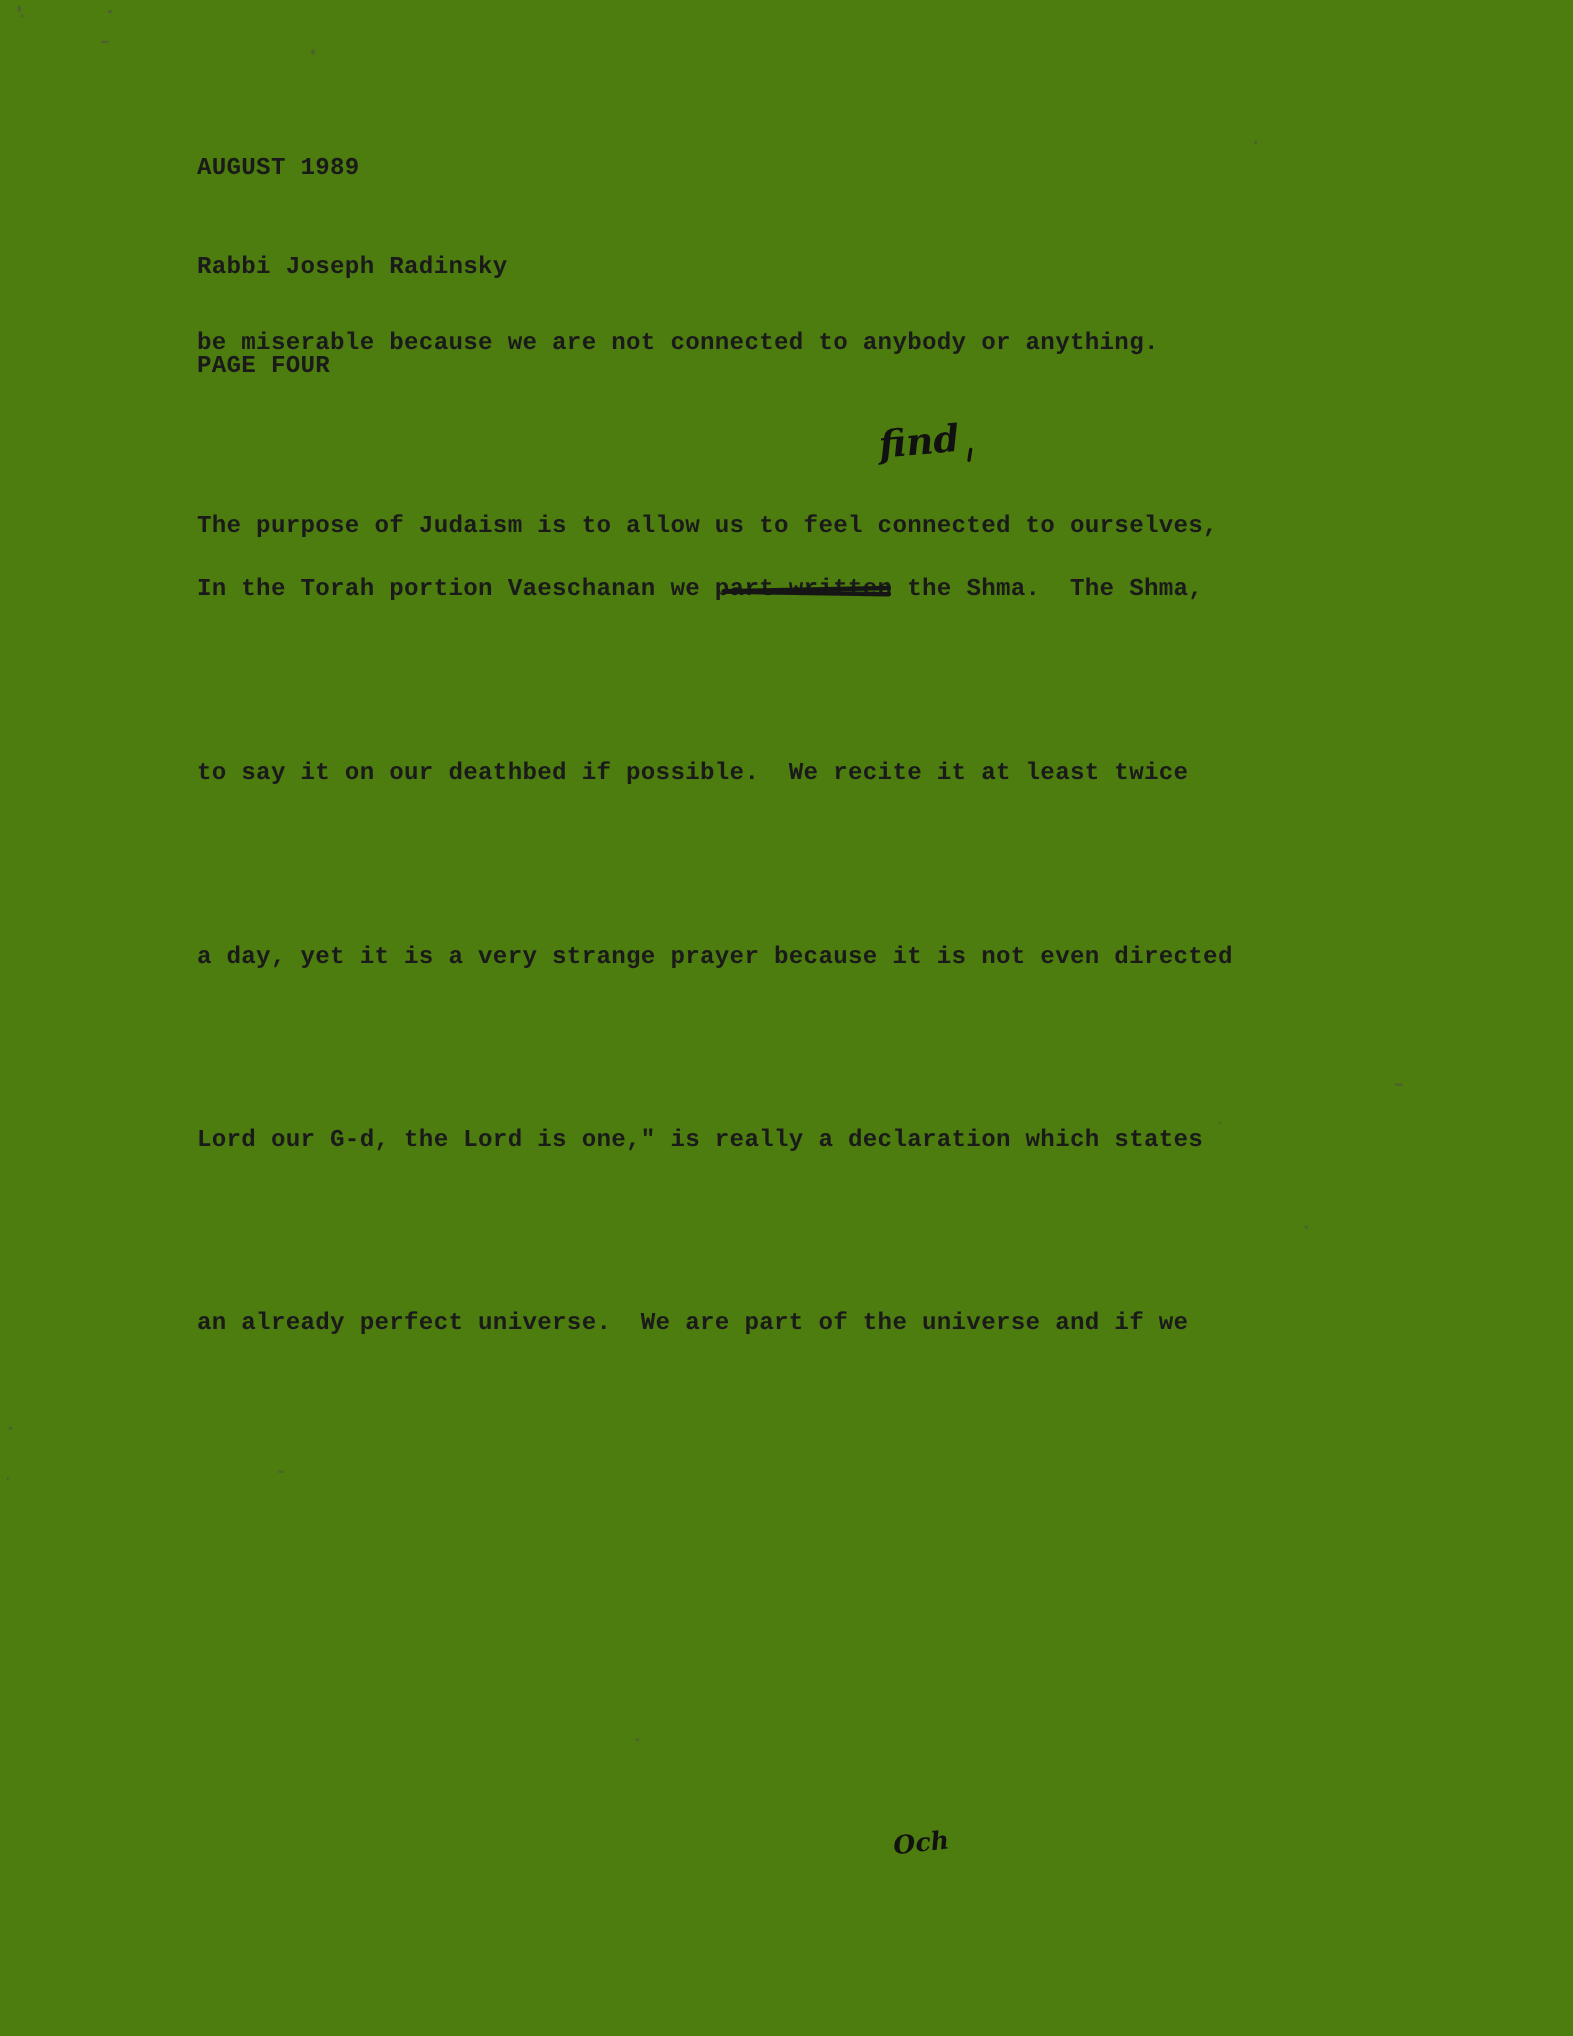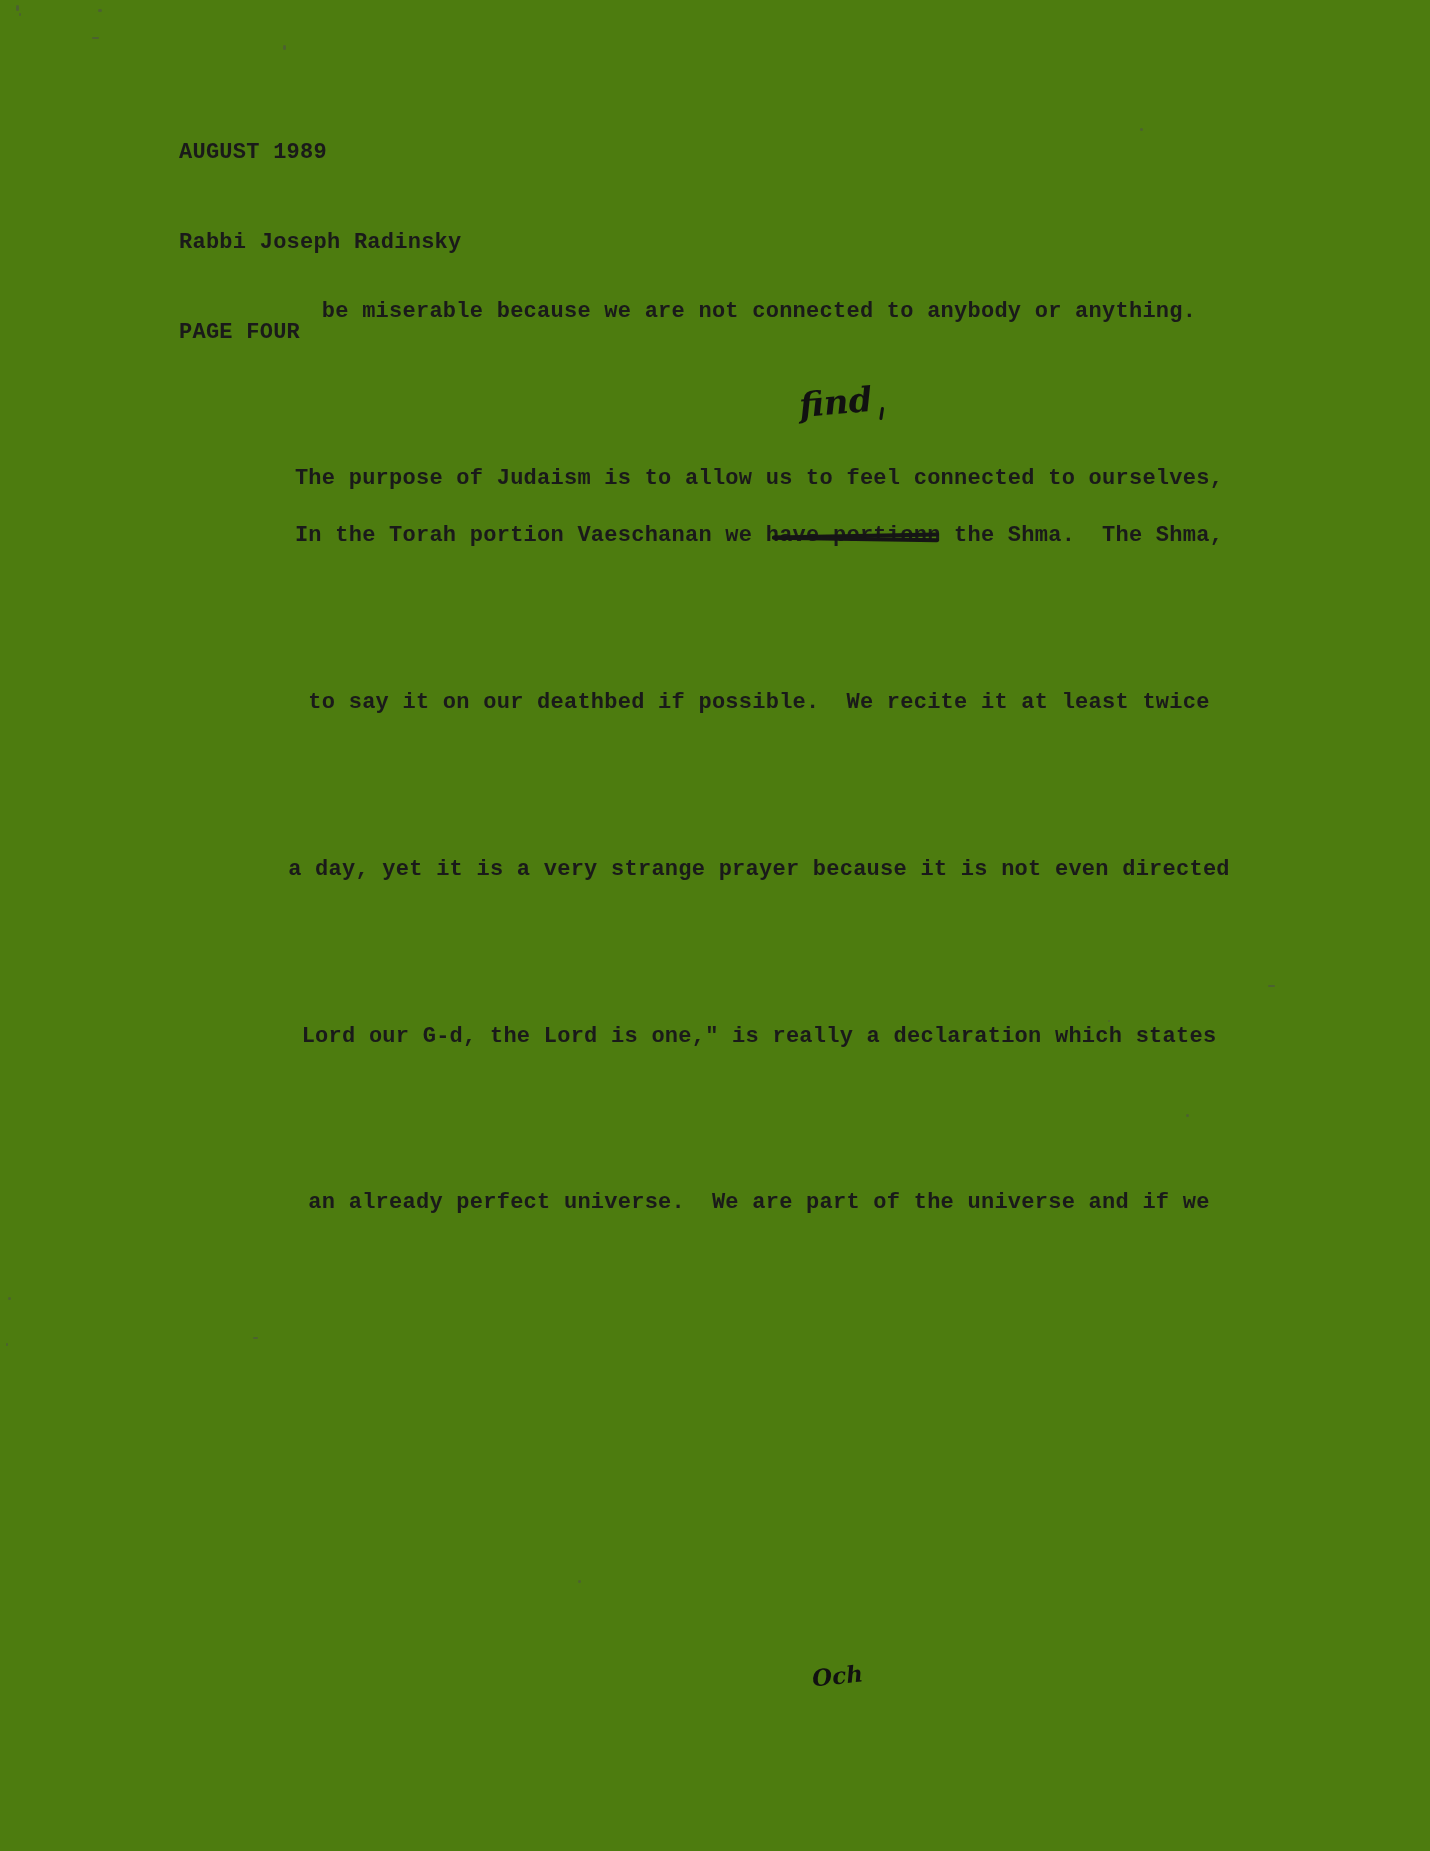--- a/index.html
+++ b/index.html
@@ -17,21 +17,21 @@
     letter-spacing:.25px;
     white-space:pre;
   }
   .header{
     position:absolute;left:179px;top:78px;
     line-height:30px;
   }
   .para{position:absolute;left:179px;width:1160px;line-height:55.6px;}
   .para1{top:173px;}
   .para2{top:397px;}
-  .line{height:55.6px;text-align:center;}
+  .line{height:55.6px;}
 
   
   .strike{position:relative;}
   .strike::before,.strike::after{
     content:"";position:absolute;left:6px;right:-12px;
     background:#151515;border-radius:2px;
   }
   .strike::before{top:44%;height:4px;transform:rotate(-1.1deg);}
   .strike::after{top:55%;height:4px;transform:rotate(.9deg);}
 
@@ -65,21 +65,21 @@
     <div class="line-h">Rabbi Joseph Radinsky</div>
     <div class="line-h">PAGE FOUR</div>
   </div>
 
   <div class="para para1 typed">
     <div class="line">be miserable because we are not connected to anybody or anything.</div>
     <div class="line">The purpose of Judaism is to allow us to feel connected to ourselves,</div>
   </div>
 
   <div class="para para2 typed">
-    <div class="line"><span>In the Torah portion Vaeschanan we </span><span class="strike">have portion</span><span>n the Shma.  The Shma,</span></div>
+    <div class="line"><span>In the Torah portion Vaeschanan we </span><span class="strike">part writte</span><span>n the Shma.  The Shma,</span></div>
     <div class="line">to say it on our deathbed if possible.  We recite it at least twice</div>
     <div class="line">a day, yet it is a very strange prayer because it is not even directed</div>
     <div class="line">Lord our G-d, the Lord is one," is really a declaration which states</div>
     <div class="line">an already perfect universe.  We are part of the universe and if we</div>
     
     
     
     
     
     

